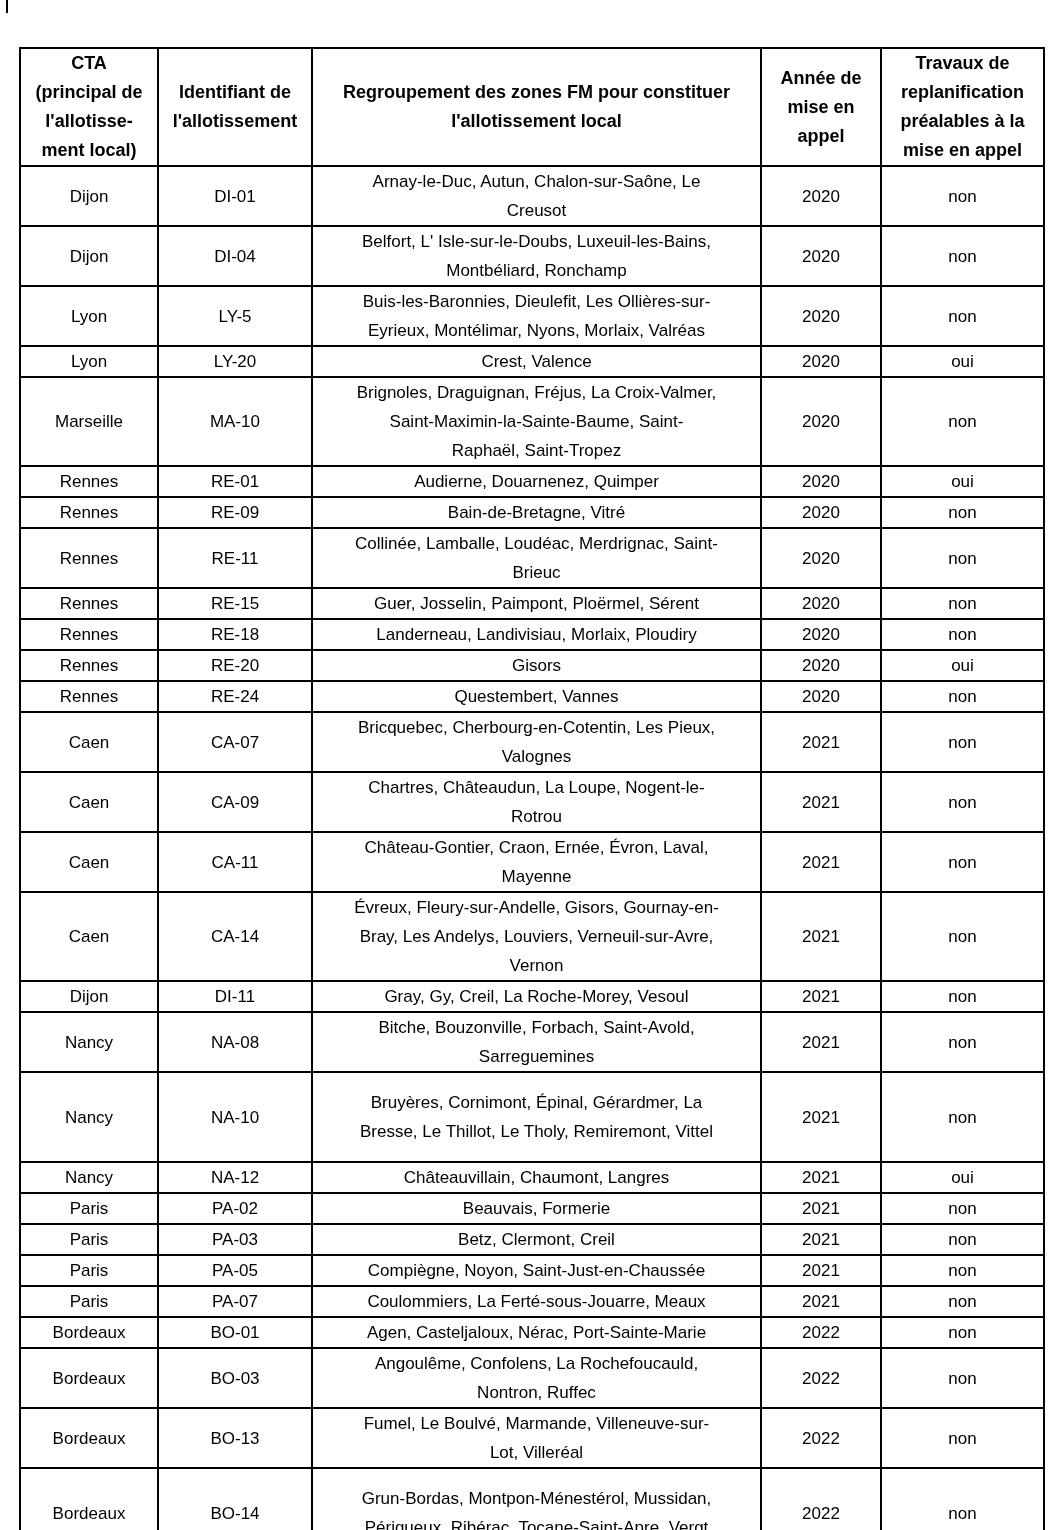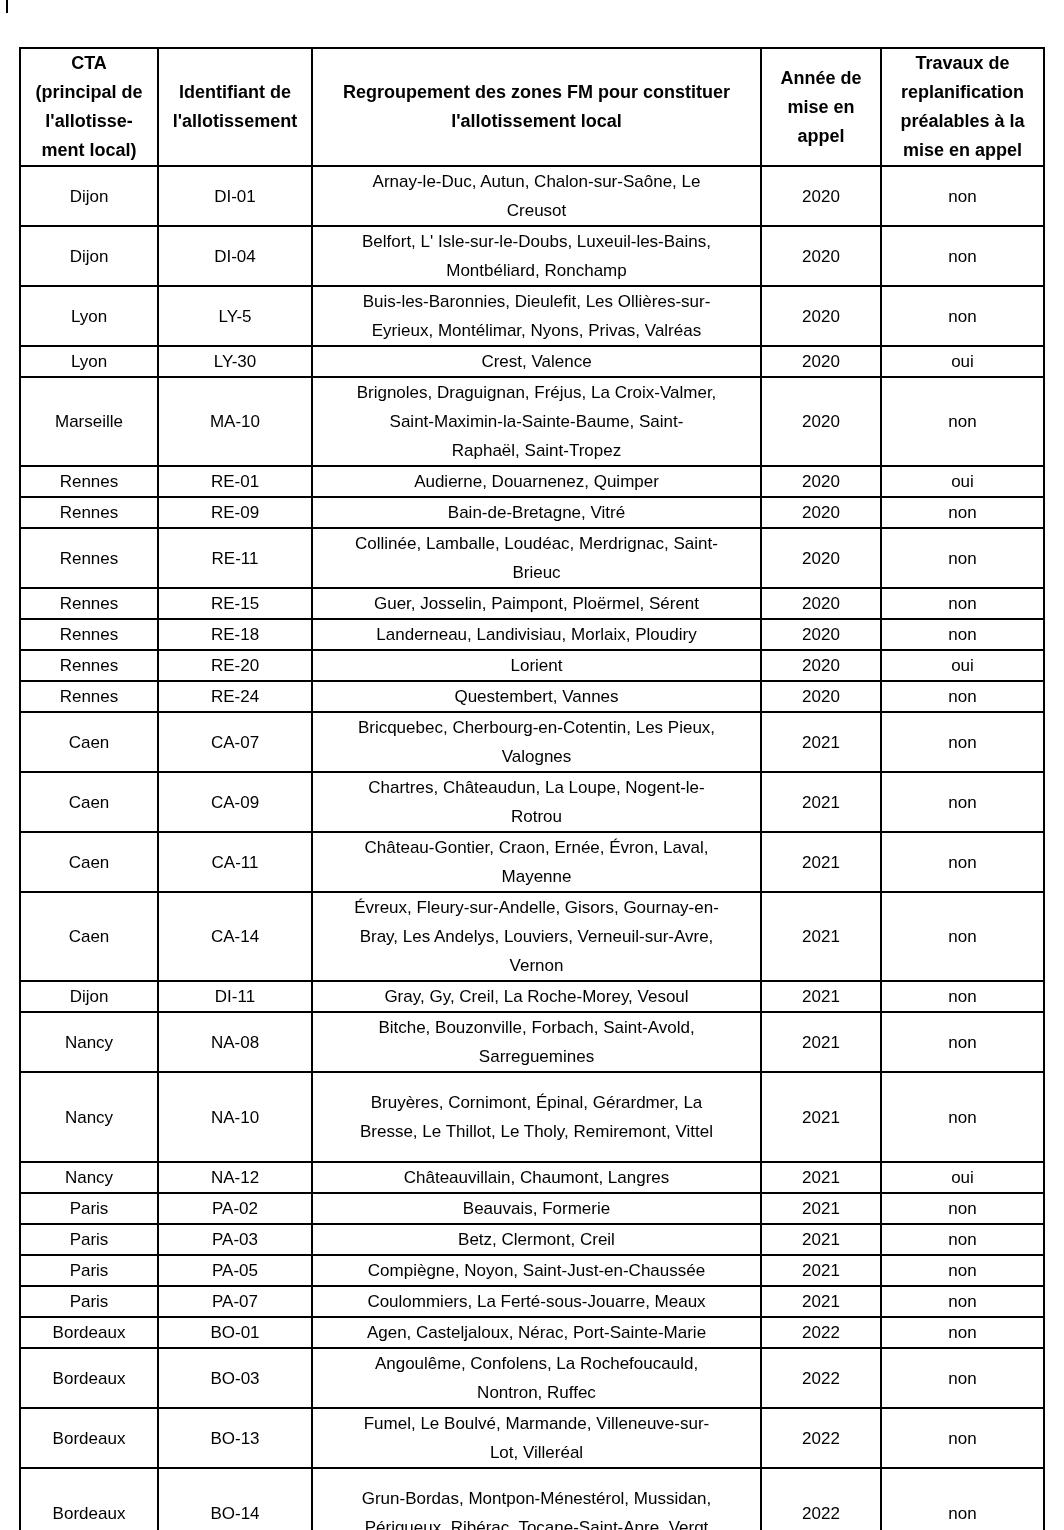--- a/index.html
+++ b/index.html
@@ -109,28 +109,28 @@
     <td>Belfort, L' Isle-sur-le-Doubs, Luxeuil-les-Bains,
 Montbéliard, Ronchamp</td>
     <td>2020</td>
     <td>non</td>
   </tr>
 
   <tr>
     <td>Lyon</td>
     <td>LY-5</td>
     <td>Buis-les-Baronnies, Dieulefit, Les Ollières-sur-
-Eyrieux, Montélimar, Nyons, Privas, Valréas</td>
+Eyrieux, Montélimar, Nyons, Morlaix, Valréas</td>
     <td>2020</td>
     <td>non</td>
   </tr>
 
   <tr>
     <td>Lyon</td>
-    <td>LY-30</td>
+    <td>LY-20</td>
     <td>Crest, Valence</td>
     <td>2020</td>
     <td>oui</td>
   </tr>
 
   <tr>
     <td>Marseille</td>
     <td>MA-10</td>
     <td>Brignoles, Draguignan, Fréjus, La Croix-Valmer,
 Saint-Maximin-la-Sainte-Baume, Saint-
@@ -176,21 +176,21 @@
     <td>Rennes</td>
     <td>RE-18</td>
     <td>Landerneau, Landivisiau, Morlaix, Ploudiry</td>
     <td>2020</td>
     <td>non</td>
   </tr>
 
   <tr>
     <td>Rennes</td>
     <td>RE-20</td>
-    <td>Lorient</td>
+    <td>Gisors</td>
     <td>2020</td>
     <td>oui</td>
   </tr>
 
   <tr>
     <td>Rennes</td>
     <td>RE-24</td>
     <td>Questembert, Vannes</td>
     <td>2020</td>
     <td>non</td>

